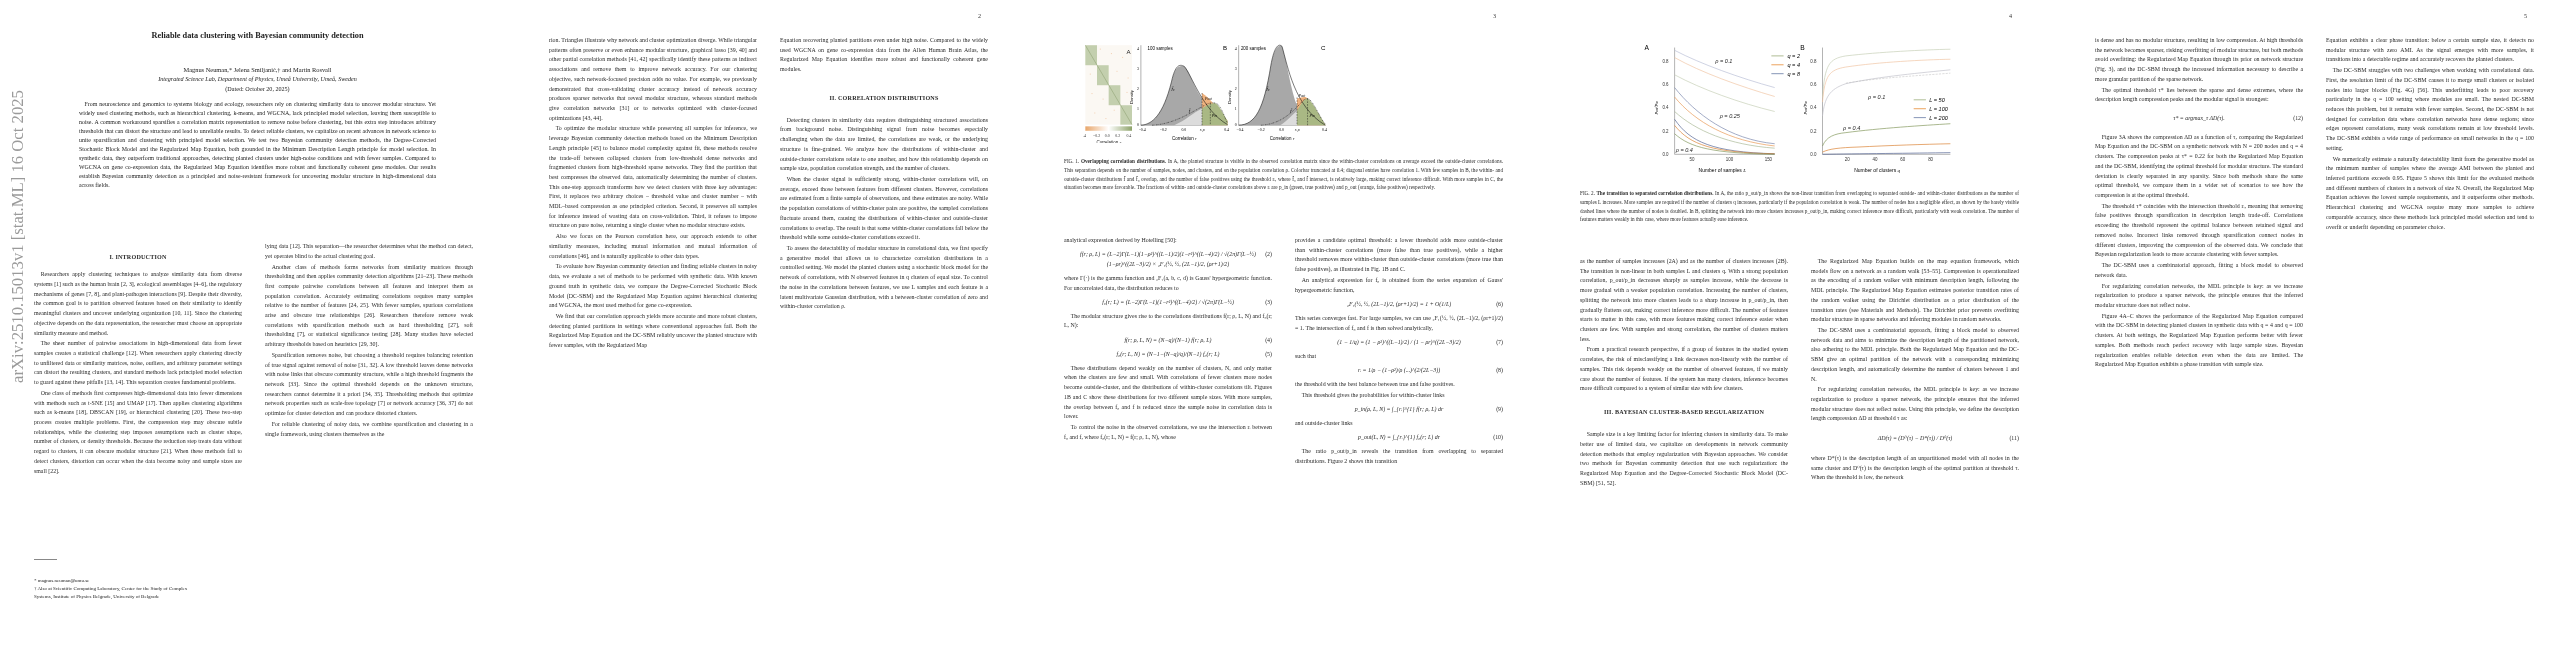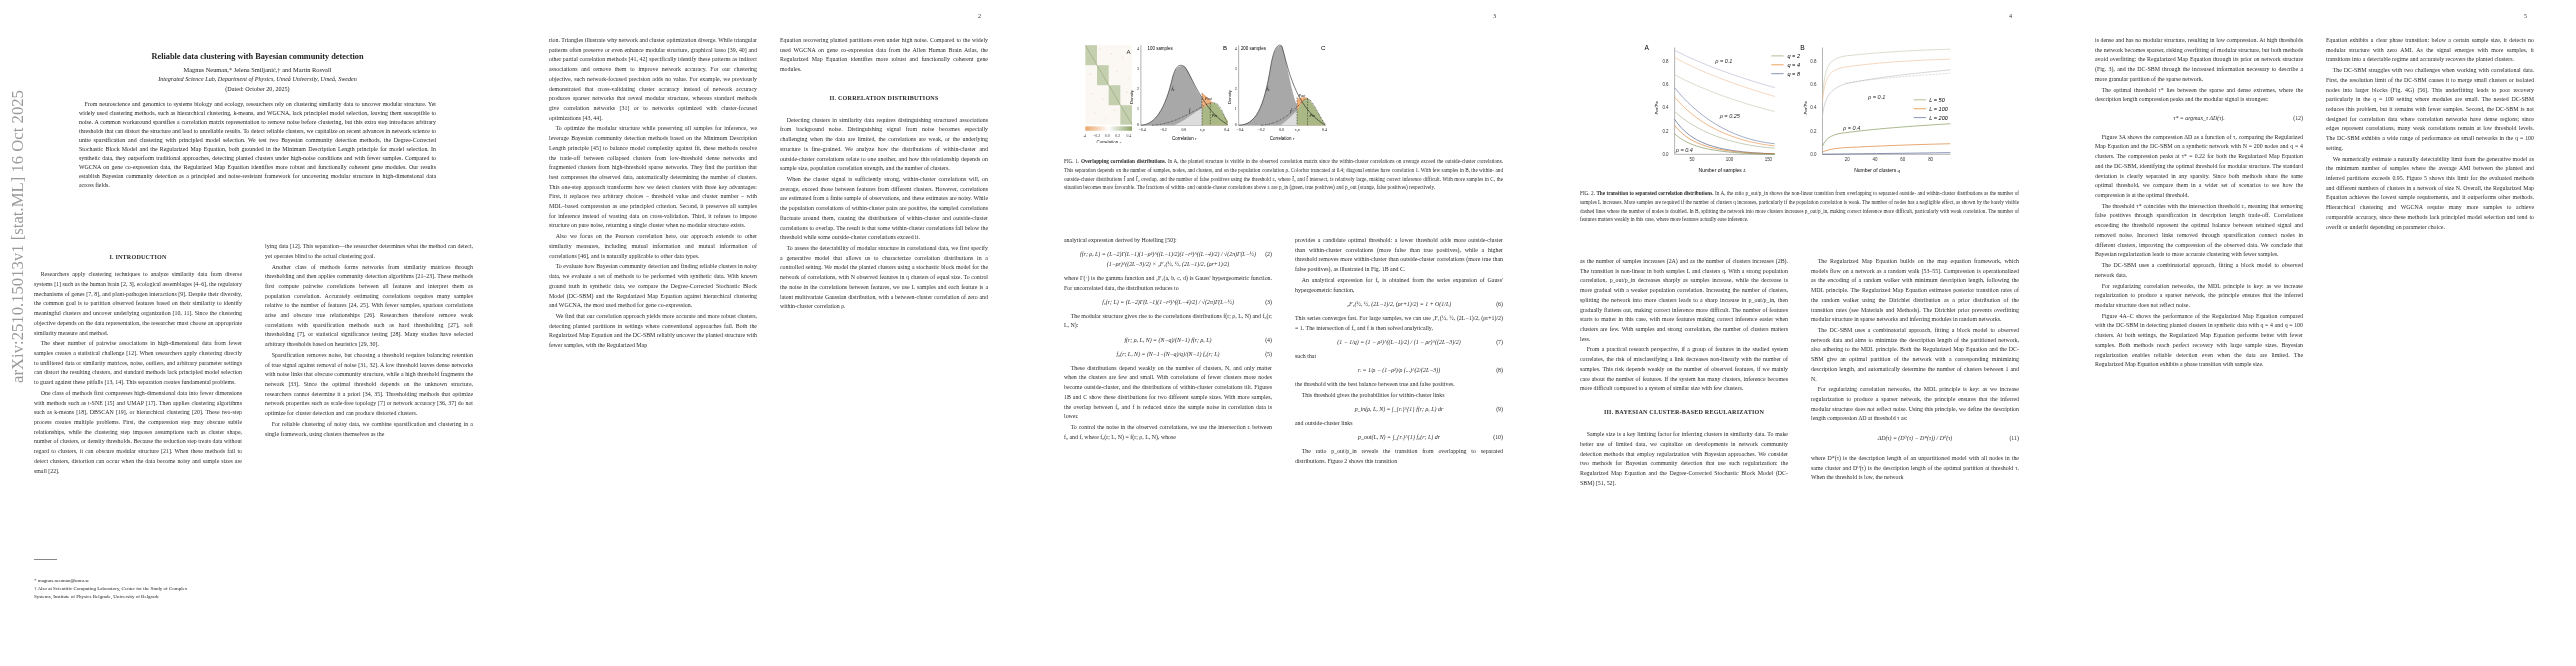--- a/index.html
+++ b/index.html
@@ -6,21 +6,21 @@
   body { width:2576px; height:667px; overflow:hidden; position:relative;
          font-family:"Liberation Serif","DejaVu Serif",serif; color:#222; }
   .page { position:absolute; top:0; width:515px; height:667px; background:#fff; overflow:hidden; }
   .pnum { position:absolute; top:13.3px; font-size:6.1px; color:#333; }
   .col { position:absolute; font-size:5.9px; line-height:9.7px; text-align:justify; hyphens:auto; color:#2a2a2a; }
   .col p { margin:0 0 1.1px 0; text-indent:6.7px; }
   .col p.noind { text-indent:0; }
   .sec { text-align:center; font-weight:bold; font-size:6.1px; letter-spacing:0.2px; margin:7.8px 0 7.8px 0; }
   .eq { text-align:center; font-style:italic; margin:4.4px 0; position:relative; font-size:5.9px; }
   .eq .eqn { position:absolute; right:0; top:0; font-style:normal; }
-  .title { position:absolute; left:0; width:515px; top:52px; text-align:center; font-weight:bold; font-size:8.3px; }
+  .title { position:absolute; left:0; width:515px; top:31px; text-align:center; font-weight:bold; font-size:8.3px; }
   .authors { position:absolute; left:0; width:515px; top:66px; text-align:center; font-size:6.4px; }
   .affil { position:absolute; left:0; width:515px; top:76px; text-align:center; font-size:6.1px; font-style:italic; }
   .dated { position:absolute; left:0; width:515px; top:86px; text-align:center; font-size:6.1px; }
   .abstract { position:absolute; left:79px; width:357px; top:100px; font-size:5.9px; line-height:9px; text-align:justify; text-indent:5.6px; }
   .arxiv { position:absolute; left:7.8px; top:383px; transform:rotate(-90deg); transform-origin:left top;
            font-size:16.7px; color:#9a9a9a; white-space:nowrap; font-family:"Liberation Serif",serif; }
   .footrule { position:absolute; left:34px; top:559px; width:23px; height:0.6px; background:#888; }
   .footnotes { position:absolute; left:34px; top:577px; width:156px; font-size:5px; line-height:7.8px; }
   .caption { position:absolute; font-size:5.2px; line-height:8.8px; text-align:justify; color:#2a2a2a; }
   .caption b { font-weight:bold; }

